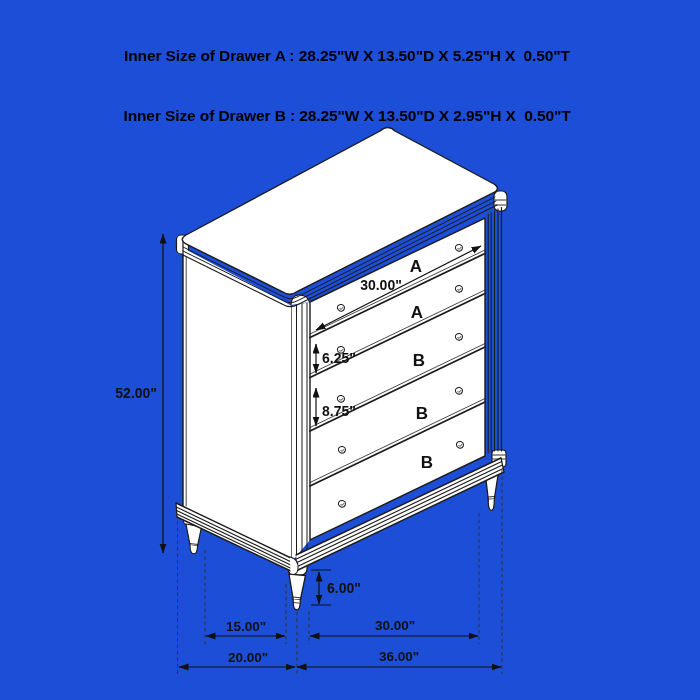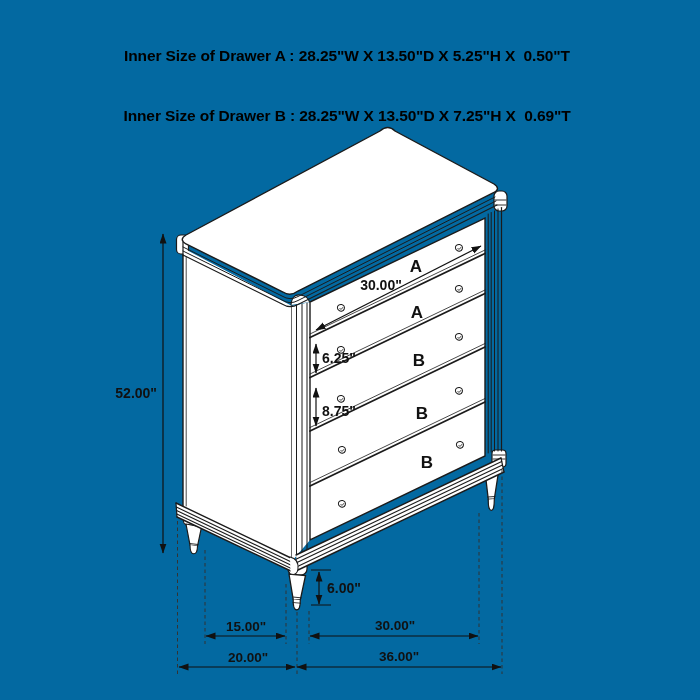--- a/index.html
+++ b/index.html
@@ -1,34 +1,34 @@
 <!DOCTYPE html>
 <html><head>
 <meta charset="utf-8">
 <style>
   html,body{margin:0;padding:0;background:#fff;}
-  .page{position:relative;width:700px;height:700px;background:#0369a1;overflow:hidden;
+  .page{position:relative;width:700px;height:700px;background:#1d4ed8;overflow:hidden;
         font-family:"Liberation Sans",sans-serif;}
   .header{position:absolute;top:6px;left:0;width:694px;text-align:center;
           font-weight:bold;font-size:15.5px;line-height:20px;color:#000;
           white-space:pre;letter-spacing:-0.1px;}
   svg{position:absolute;left:0;top:0;}
   svg text{font-family:"Liberation Sans",sans-serif;font-weight:bold;fill:#111;}
   .dim{font-size:13.5px;}
   .dimbig{font-size:14px;}
   .redlbl{font-size:17px;}
 </style>
 </head>
 <body>
 
 <div class="page">
 
   <div class="header">
     <div>Inner Size of Drawer A : 28.25"W X 13.50"D X 5.25"H X  0.50"T</div>
-    <div>Inner Size of Drawer B : 28.25"W X 13.50"D X 7.25"H X  0.69"T</div>
+    <div>Inner Size of Drawer B : 28.25"W X 13.50"D X 2.95"H X  0.50"T</div>
   </div>
 
   <svg width="700" height="700" viewBox="0 0 700 700">
     <defs>
       <marker id="ae" markerWidth="11" markerHeight="8" refX="9.5" refY="3.5" orient="auto" markerUnits="userSpaceOnUse">
         <path d="M0,0 L10,3.5 L0,7 Z" fill="#111"></path>
       </marker>
       <marker id="as" markerWidth="11" markerHeight="8" refX="9.5" refY="3.5" orient="auto-start-reverse" markerUnits="userSpaceOnUse">
         <path d="M0,0 L10,3.5 L0,7 Z" fill="#111"></path>
       </marker>

